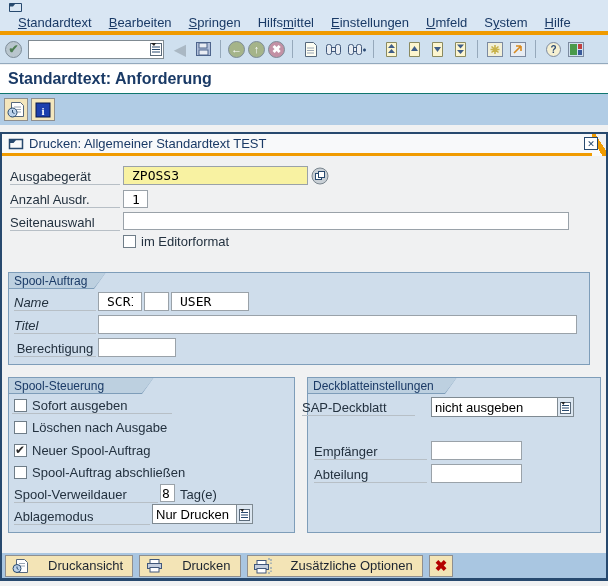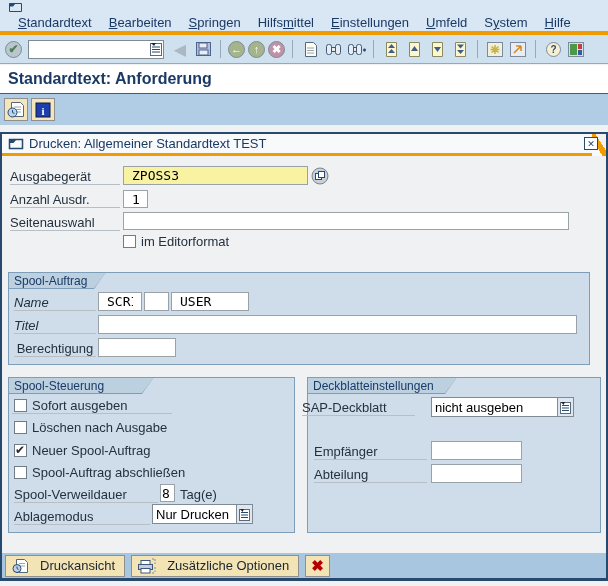--- a/index.html
+++ b/index.html
@@ -54,21 +54,21 @@
   .gbox{position:absolute;background:#cfddeb;border:1px solid #7e9db9;box-sizing:border-box;}
   .gtab{position:absolute;height:17px;background:#7e9db9;clip-path:polygon(0 0,100% 0,calc(100% - 12px) 100%,0 100%);}
   .gtab .in{position:absolute;left:1px;top:1px;right:0;bottom:1px;background:#bdd0e0;
             clip-path:polygon(0 0,100% 0,calc(100% - 12px) 100%,0 100%);
             font-size:12px;color:#1a3a66;padding:1px 0 0 5px;box-sizing:border-box;white-space:nowrap;}
   
   .combo{position:absolute;background:#fff;border:1px solid #7f8a92;box-sizing:border-box;display:flex;align-items:center;}
   .combo .val{flex:1;font-size:13px;color:#000;padding-left:3px;white-space:nowrap;overflow:hidden;}
   .combo .dd{width:16px;height:100%;background:#dde7f1;border-left:1px solid #7f8a92;display:flex;align-items:center;justify-content:center;box-sizing:border-box;}
   
-  .bbtn{display:flex;align-items:center;gap:11px;background:#f3e4b6;border:1px solid #8f8f8f;
+  .bbtn{display:flex;align-items:center;gap:19px;background:#f3e4b6;border:1px solid #8f8f8f;
         font-size:13px;color:#1c2430;padding:0 9px 0 6px;height:22px;box-sizing:border-box;white-space:nowrap;}
   .bbtn.sq{padding:0 5px;}
   u{text-decoration:underline;}
 </style>
 </head>
 <body>
 
 <div class="screen">
 
   <div class="abs minibar">
@@ -313,20 +313,28 @@
     <button class="bbtn">
       <svg width="17" height="16">
           <path d="M4.5 1.5h8l3 3v10h-11z" fill="#fff" stroke="#56687c"></path>
           <path d="M7 5.5h6M7 8h6" stroke="#9aa6b4"></path>
           <circle cx="5" cy="10.5" r="4" fill="#bcd2ea" stroke="#27496e"></circle>
           <path d="M5 8.5v2l1.5 1" stroke="#27496e" fill="none"></path>
         </svg>
       <span>Druckansicht</span>
     </button>
     <button class="bbtn">
+      <svg width="17" height="15">
+          <rect x="4" y="1.5" width="9" height="4" fill="#fff" stroke="#40577a"></rect>
+          <rect x="1.5" y="5.5" width="14" height="5" fill="#c4cede" stroke="#40577a"></rect>
+          <rect x="4" y="9.5" width="9" height="4.5" fill="#fff" stroke="#40577a"></rect>
+        </svg>
+      <span>Drucken</span>
+    </button>
+    <button class="bbtn">
       <svg width="18" height="16">
           <rect x="3" y="2.5" width="9" height="4" fill="#fff" stroke="#40577a"></rect>
           <rect x="0.5" y="6.5" width="14" height="5" fill="#c4cede" stroke="#40577a"></rect>
           <rect x="3" y="10.5" width="9" height="4.5" fill="#fff" stroke="#40577a"></rect>
           <path d="M14 1h3M17 1v5M17 9v5M14 15h3" stroke="#6a8ab0" stroke-dasharray="2 1.5" fill="none"></path>
         </svg>
       <span>Zusätzliche Optionen</span>
     </button>
     <button class="bbtn sq">
       <span style="color:#b40000;font-size:15px;font-weight:bold;line-height:1;">✖</span>

